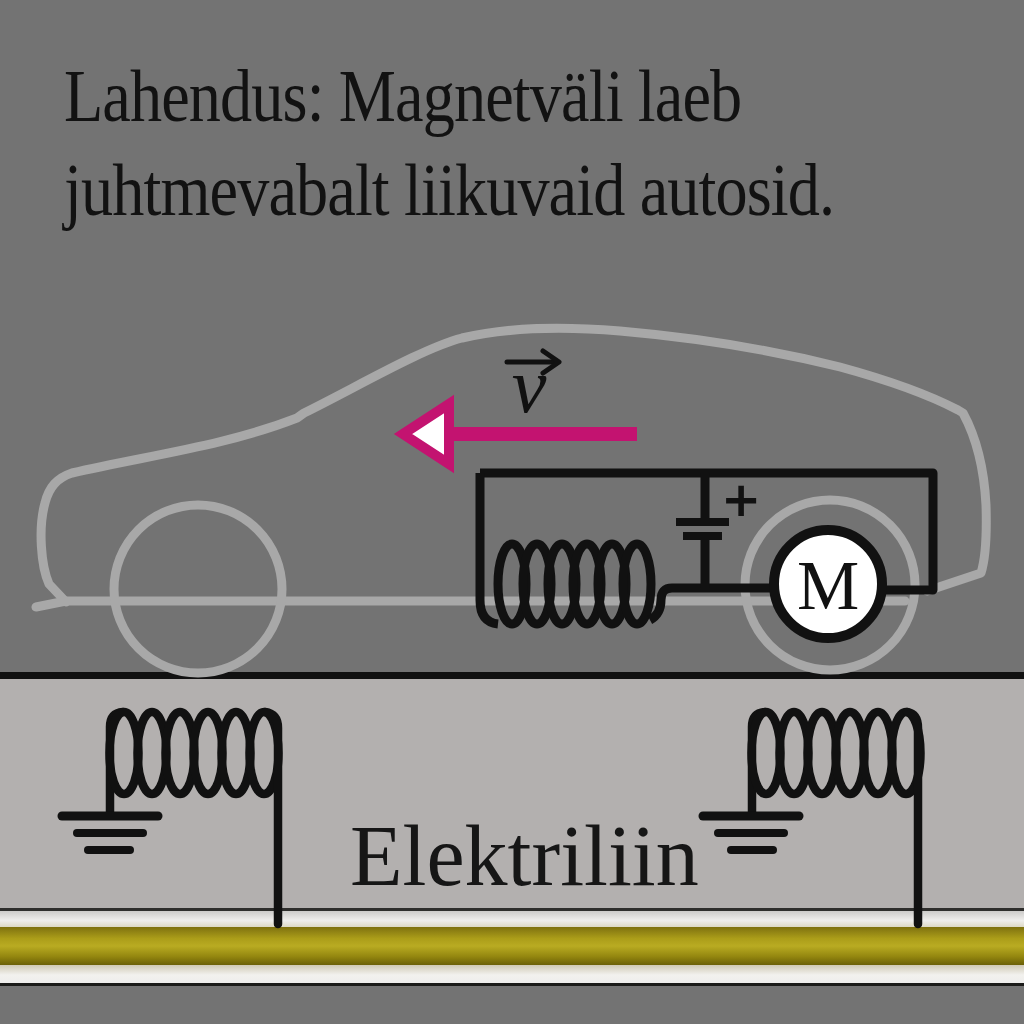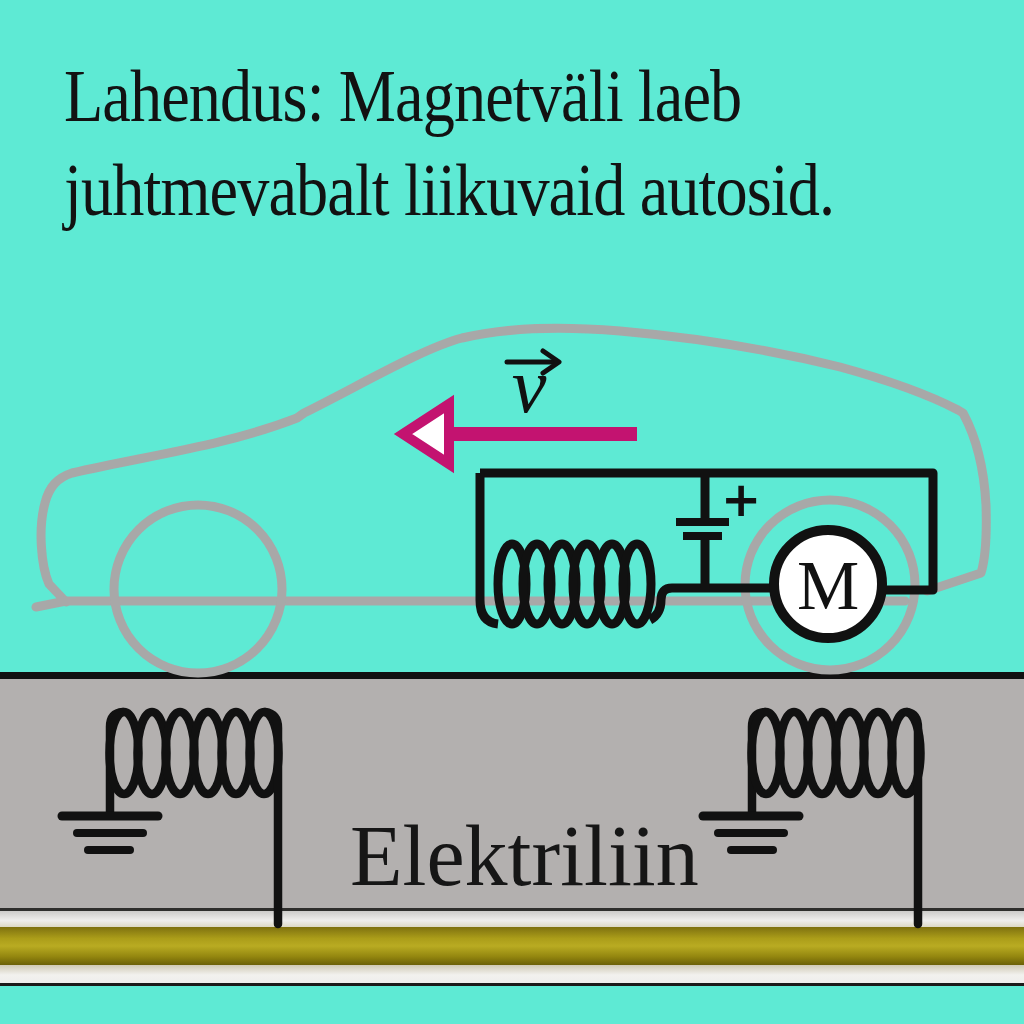--- a/index.html
+++ b/index.html
@@ -1,18 +1,18 @@
 <!DOCTYPE html>
 <html><head>
 <meta charset="utf-8">
 <style>
   html,body{margin:0;padding:0;background:#ffffff;}
   .stage{
     position:relative;width:1024px;height:1024px;overflow:hidden;
-    background:#5eead4;font-family:"Liberation Serif","DejaVu Serif",serif;
+    background:#737373;font-family:"Liberation Serif","DejaVu Serif",serif;
   }
   .title{
     position:absolute;left:64px;top:50px;
     font-size:73px;line-height:94px;color:#121212;
     letter-spacing:-1px;white-space:nowrap;
     transform:scaleX(0.88);transform-origin:left top;
   }
   .road{
     position:absolute;left:0;top:672px;width:1024px;height:283px;
     background:#b3b0af;border-top:7px solid #111111;box-sizing:border-box;

